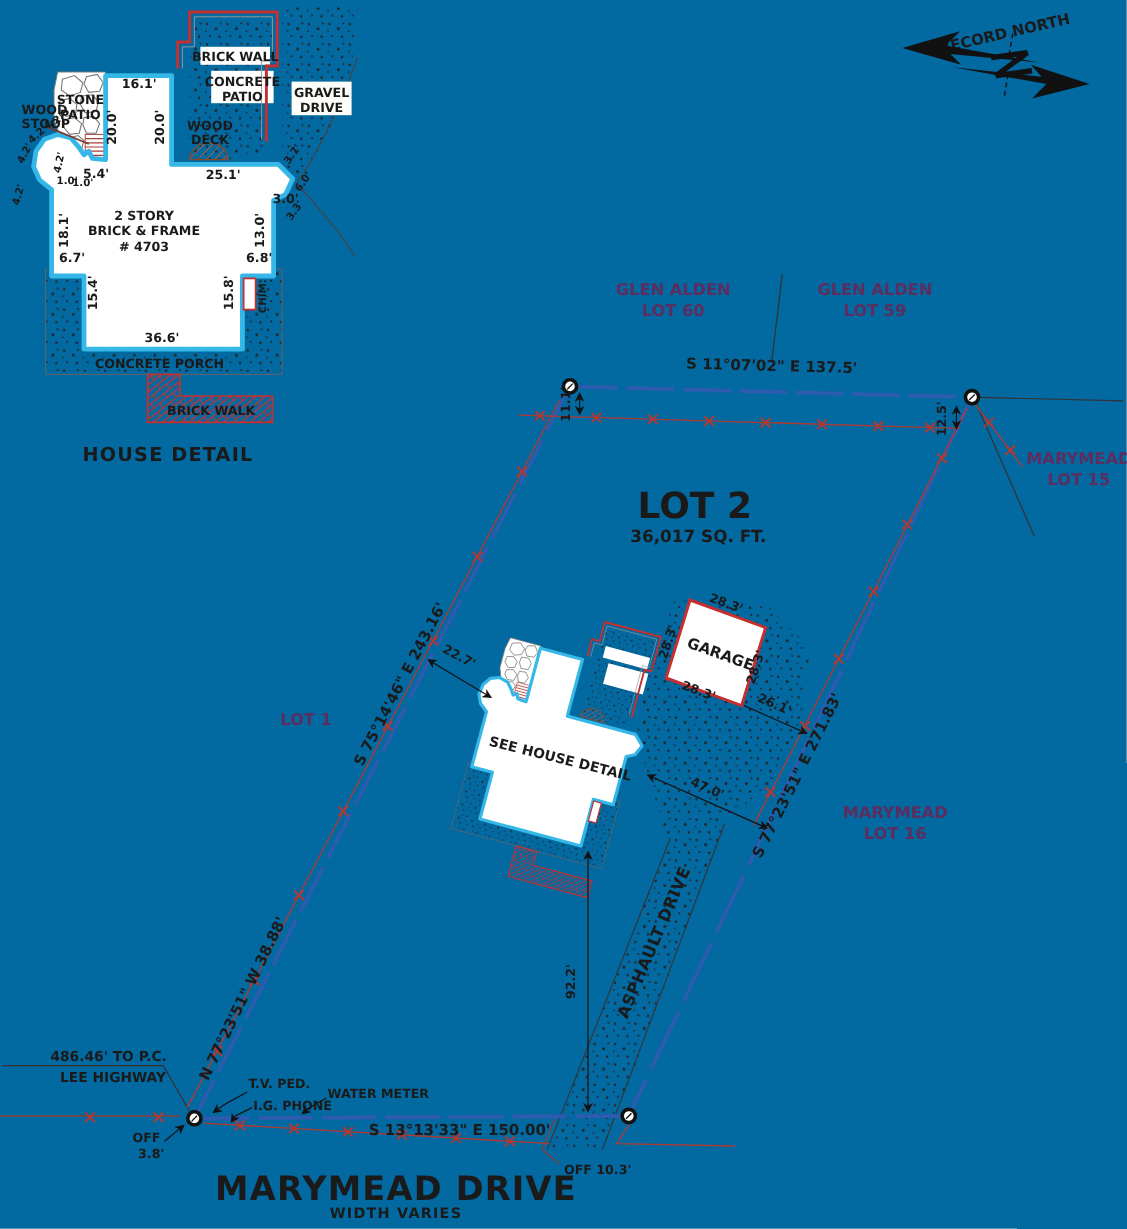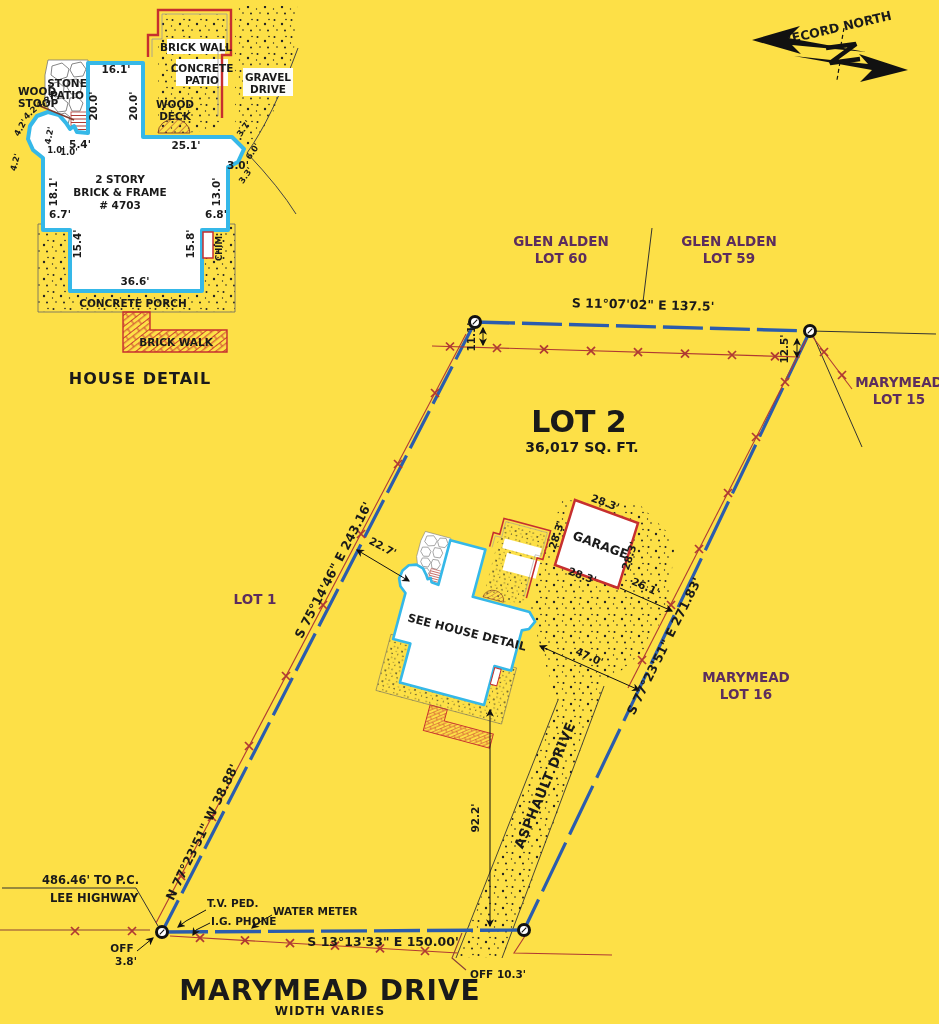--- a/index.html
+++ b/index.html
@@ -1,16 +1,16 @@
 <!DOCTYPE html>
 <html><head>
 <meta charset="utf-8">
 <style>
   html,body{margin:0;padding:0;background:#e8e8e4;}
-  .sheet{position:relative;width:939px;height:1024px;background:#fde047;overflow:hidden;
+  .sheet{position:relative;width:939px;height:1024px;background:#0369a1;overflow:hidden;
          font-family:"DejaVu Sans",sans-serif;}
   svg{display:block}
   text{fill:#1a1a1a;font-family:"DejaVu Sans",sans-serif;}
   .dim{font-size:10.5px;font-weight:bold;}
   .dimsm{font-size:8.5px;font-weight:bold;}
   .lbl{font-size:10.5px;font-weight:bold;}
   .bear{font-size:12.5px;font-weight:bold;}
   .lot{font-size:13.5px;font-weight:600;fill:#5c2d5e;}
   .big{font-size:30px;font-weight:600;}
   .mid{font-size:14px;font-weight:600;}

